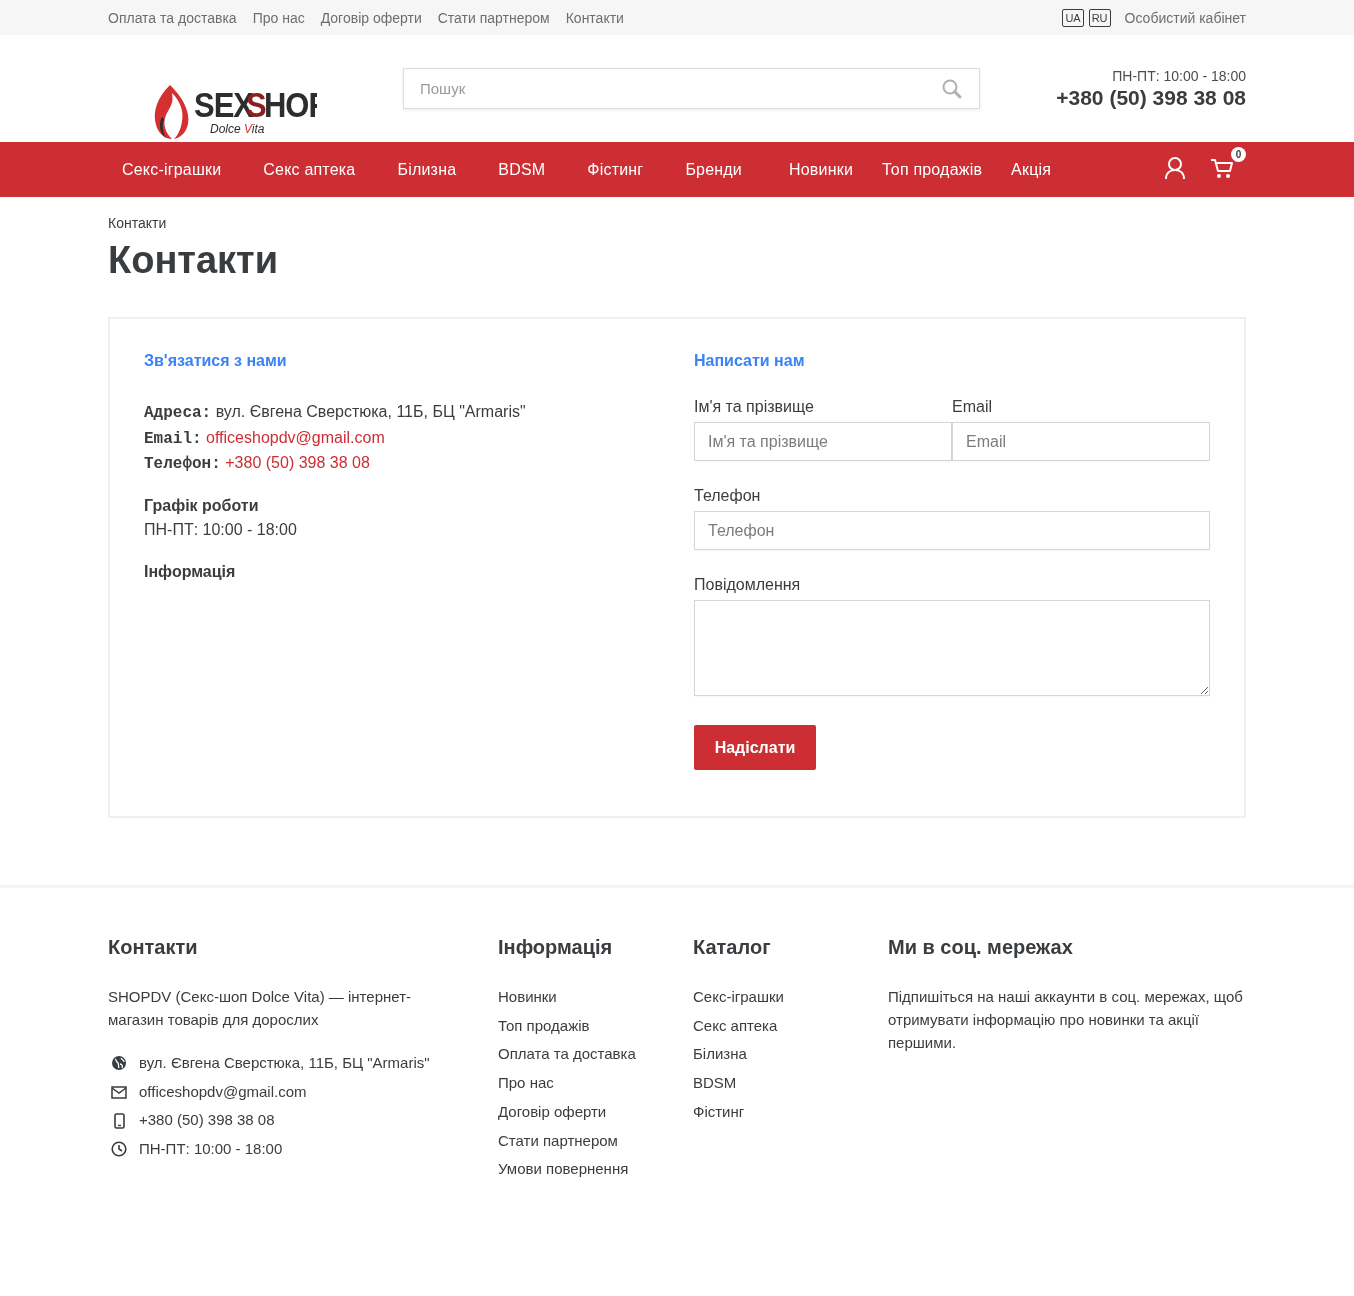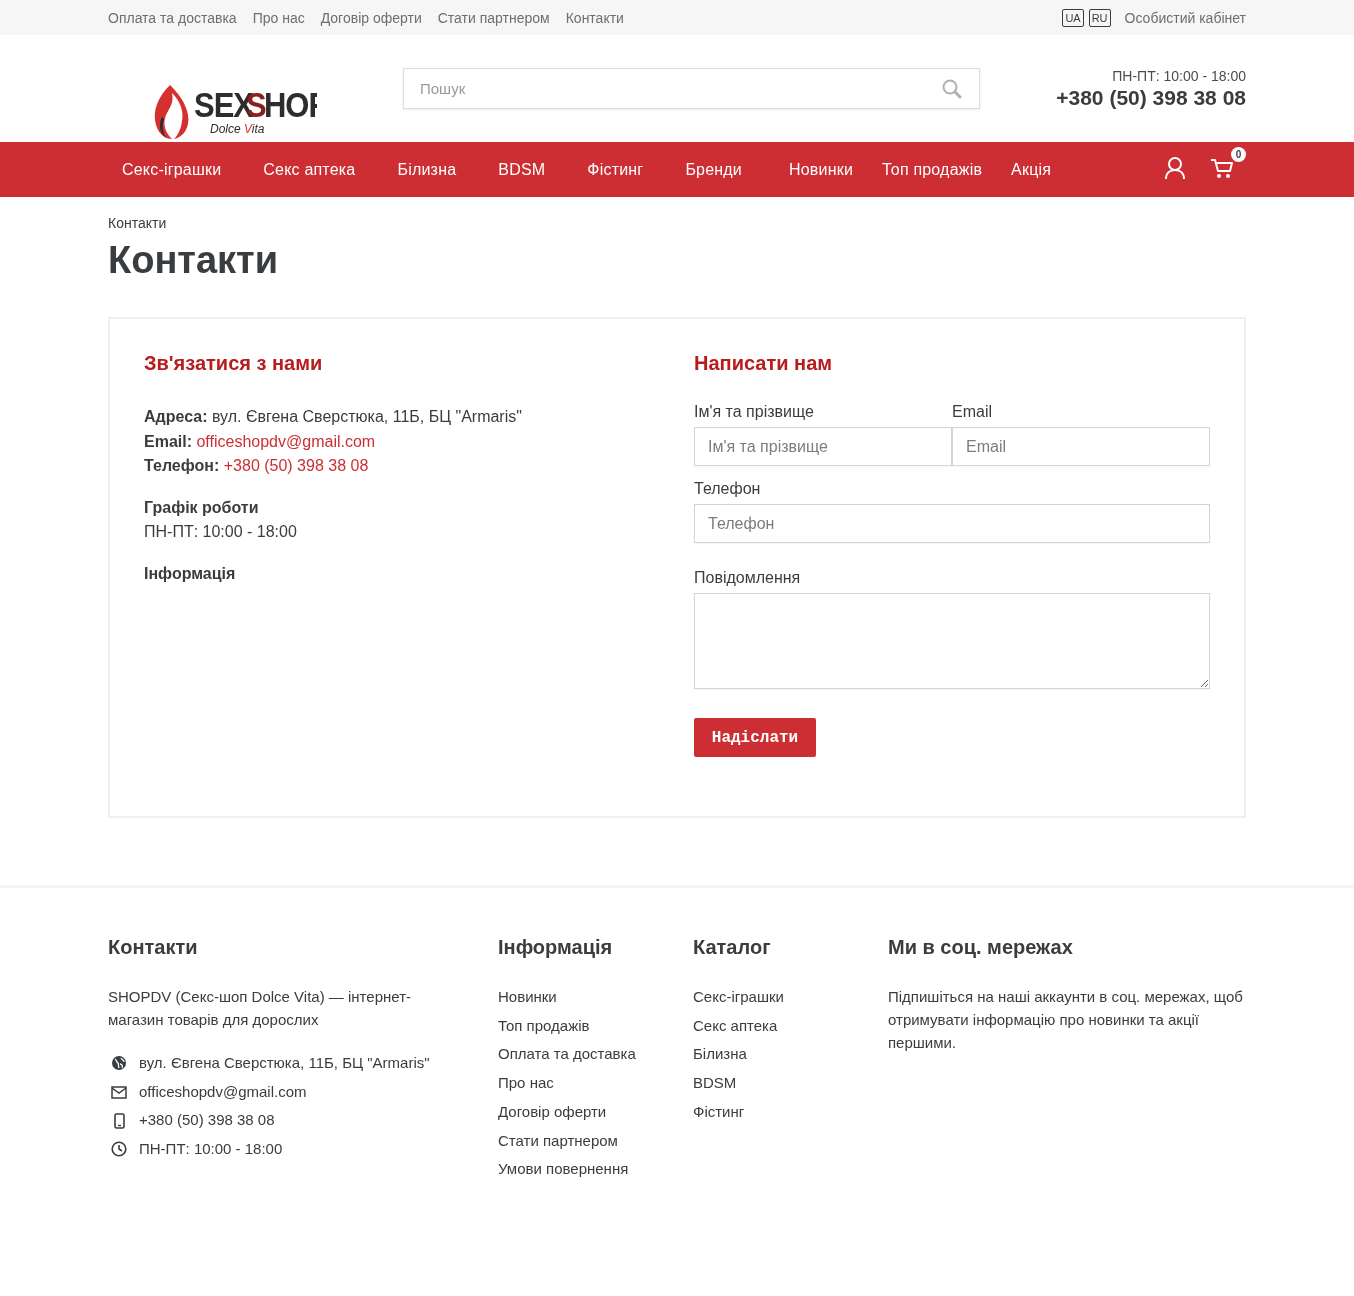--- a/index.html
+++ b/index.html
@@ -38,35 +38,35 @@
   .nav-icons { margin-left: auto; display: flex; align-items: center; gap: 24px; margin-right: 12px; }
   .cart { position: relative; }
   .cart-badge { position: absolute; top: -9px; right: -12px; background: #fff; color: #3a3d40; font-size: 10px; font-weight: bold; width: 15px; height: 15px; border-radius: 50%; display: flex; align-items: center; justify-content: center; }
 
   
   .crumb { font-size: 14px; color: #3a3d40; padding-top: 18px; }
   .page-title { font-size: 38px; font-weight: bold; color: #3a3d40; margin-top: 8px; }
   .card { margin-top: 35px; border: 2px solid #efefef; padding: 33px 34px 34px; display: flex; height: 501px; }
   .col-left { width: 550px; }
   .col-right { flex: 1; }
-  .card h2 { font-size: 20px; font-weight: bold; color: #b91c1c; }
+  .card h2 { font-size: 16px; font-weight: bold; color: #3b82f6; }
   .info-lines { margin-top: 30px; line-height: 24.5px; font-size: 16px; }
-  .info-lines b { font-weight: bold; }
+  .info-lines b { font-weight: bold; font-family: Liberation Mono, monospace; }
   .red { color: #cc2e33; }
   .block { margin-top: 17px; line-height: 24.5px; }
   .block b { display: block; }
 
   .form-row { display: flex; gap: 0; margin-top: 28px; }
   .field { flex: 1; }
   .field label { display: block; font-size: 16px; color: #3a3d40; margin-bottom: 6px; }
   .field input, .field textarea { width: 100%; border: 1px solid #d5d5d5; height: 39px; padding: 0 13px; font-size: 16px; font-family: "Liberation Sans", sans-serif; color: #333; box-shadow: 0 1px 2px rgba(0,0,0,0.04); }
   .field input::placeholder { color: #7a7d80; }
   .field textarea { height: 96px; padding: 10px 13px; resize: vertical; }
   .fr2 { margin-top: 26px; }
-  .submit { margin-top: 25px; background: #cc2e33; color: #fff; border: none; border-radius: 2px; font-size: 16px; font-weight: bold; font-family: Liberation Mono, monospace; width: 122px; height: 39px; cursor: pointer; }
+  .submit { margin-top: 25px; background: #cc2e33; color: #fff; border: none; border-radius: 2px; font-size: 16px; font-weight: bold; font-family: Liberation Sans, sans-serif; width: 122px; height: 45px; cursor: pointer; }
 
   
   .footer { margin-top: 67px; border-top: 3px solid #f4f4f4; padding-top: 48px; }
   .fcols { display: flex; }
   .fcol h3 { font-size: 20px; font-weight: bold; color: #3a3d40; margin-bottom: 26px; }
   .fcol1 { width: 390px; }
   .fcol2 { width: 195px; }
   .fcol3 { width: 195px; }
   .fcol4 { width: 358px; }
   .ftext { font-size: 15px; line-height: 23px; color: #3a3d40; }
@@ -185,21 +185,21 @@
       <div class="form-row">
         <div class="field">
           <label>Ім'я та прізвище</label>
           <input type="text" placeholder="Ім'я та прізвище" style="">
         </div>
         <div class="field">
           <label>Email</label>
           <input type="email" placeholder="Email" style="">
         </div>
       </div>
-      <div class="form-row fr2" style="margin-top:14px">
+      <div class="form-row fr2" style="margin-top:26px">
         <div class="field">
           <label>Телефон</label>
           <input type="tel" placeholder="Телефон" style="">
         </div>
       </div>
       <div class="form-row" style="margin-top:26px">
         <div class="field">
           <label>Повідомлення</label>
           <textarea style=""></textarea>
         </div>

